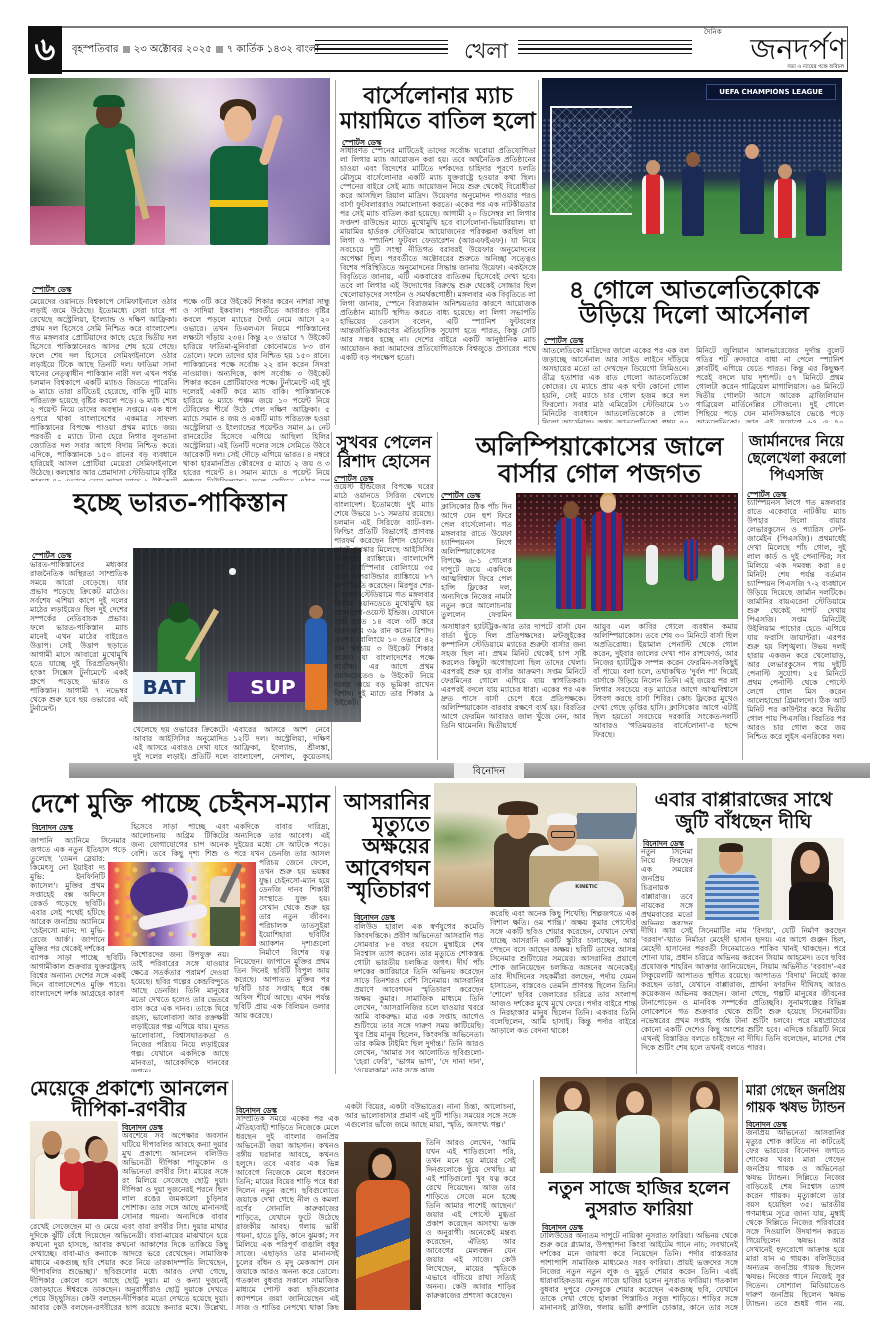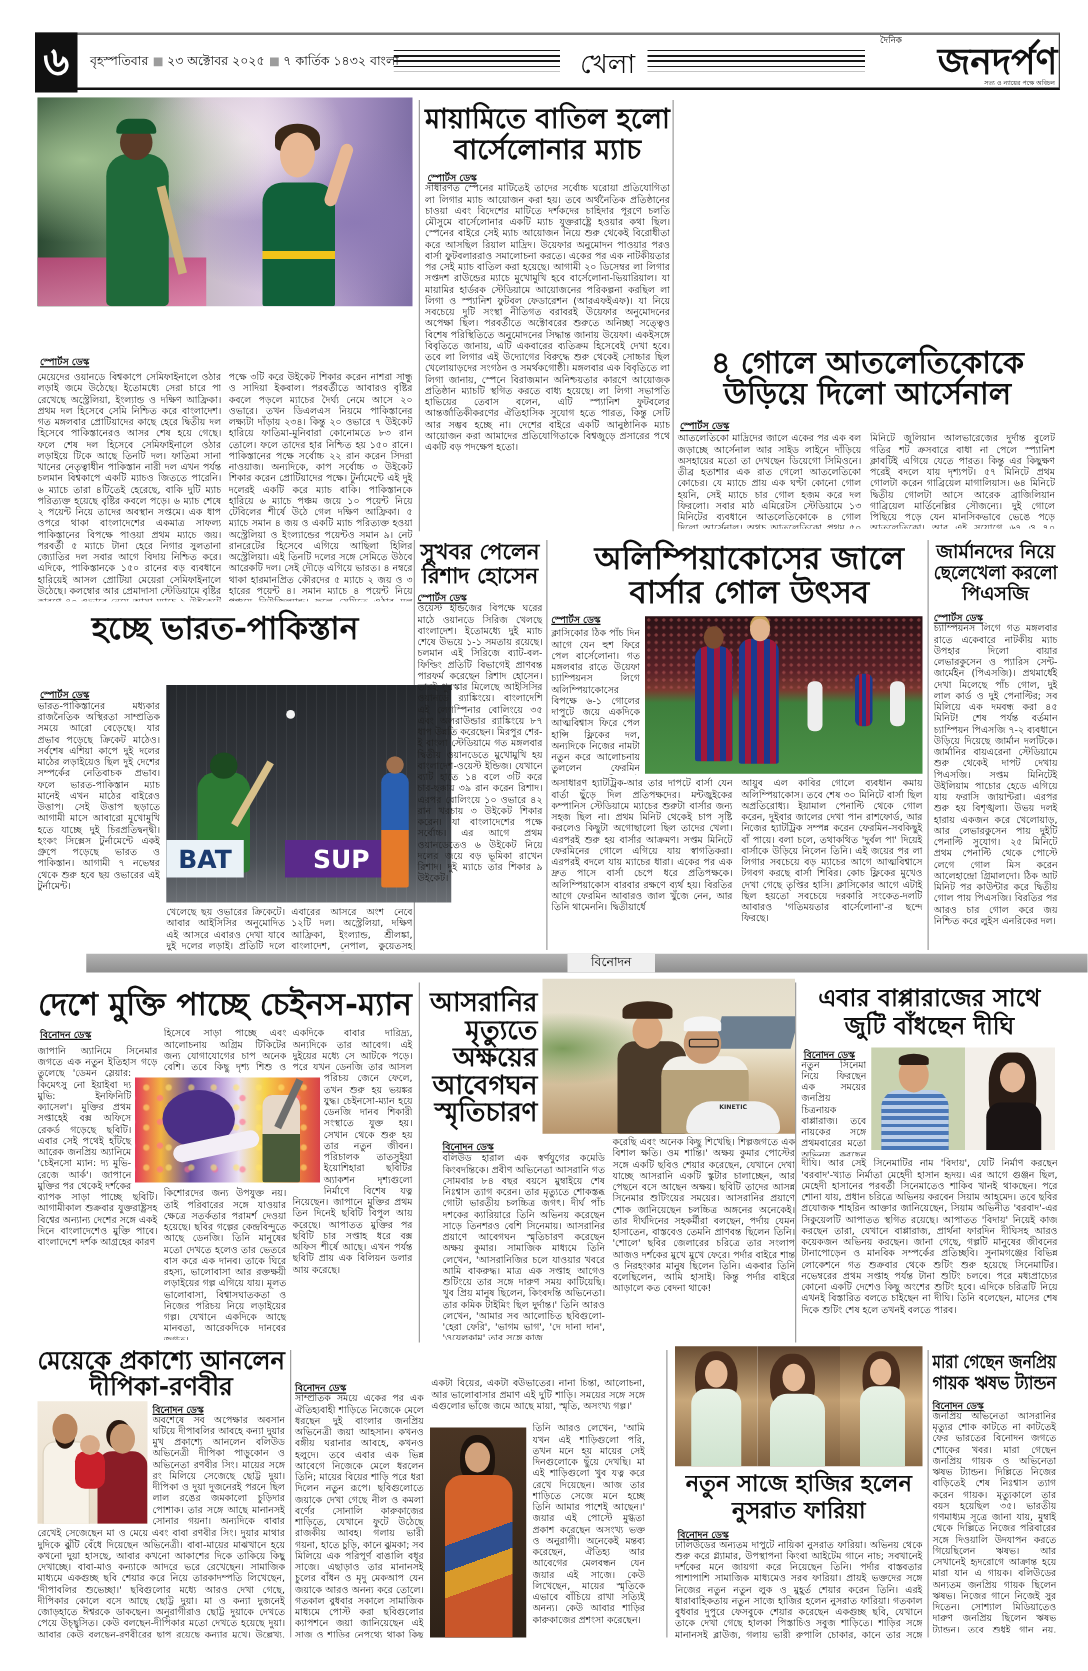--- a/index.html
+++ b/index.html
@@ -8,21 +8,21 @@
   .masthead{left:28px;top:26px;width:820px;height:46px;box-sizing:border-box;border-top:2px solid #7a7a7a;border-bottom:2px solid #111;border-right:1px solid #444;}
   .pg-box{left:0;top:-2px;width:34px;height:48px;background:#111;color:#fff;font-size:32px;line-height:46px;text-align:center;font-weight:bold;}
   .dateline{left:44px;top:13px;font-size:10px;white-space:nowrap;color:#111;}
   .sq{display:inline-block;width:7px;height:7px;background:#9c9c9c;margin:0 4px;vertical-align:middle;}
   .rules{height:17px;background:repeating-linear-gradient(180deg,#1a1a1a 0 1.2px,transparent 1.2px 4.2px);}
   .rules-l{left:287px;top:12px;width:133px;}
   .rules-r{left:490px;top:12px;width:174px;}
   .sec-title{left:432px;top:7px;width:52px;font-size:21px;text-align:center;white-space:nowrap;}
   .logo{left:672px;top:-2px;width:146px;height:46px;}
   .logo-pre{position:absolute;left:4px;top:0;font-size:7px;}
-  .logo-main{position:absolute;left:0;top:8px;width:146px;font-size:29px;line-height:30px;font-weight:bold;white-space:nowrap;text-align:right;}
+  .logo-main{position:absolute;left:0;top:8px;width:146px;font-size:29px;line-height:30px;font-weight:normal;white-space:nowrap;text-align:right;}
   .logo-tag{position:absolute;right:2px;bottom:1px;font-size:5px;white-space:nowrap;}
 
   .hl{position:absolute;left:0;right:0;color:#111;font-weight:bold;}
   .hl-line{display:block;white-space:nowrap;text-align:center;overflow:visible;}
   .hl-line>span{display:inline-block;transform-origin:left center;}
   .hl-right .hl-line{text-align:right;}
   .by{position:absolute;font-size:7.5px;font-weight:bold;text-decoration:underline;white-space:nowrap;color:#111;}
   .txt{position:absolute;font-size:7.5px;line-height:9px;text-align:justify;overflow:hidden;color:#222;word-break:break-word;}
   .rule{position:absolute;width:0;border-left:1px solid #a0a0a0;}
   .photo{position:absolute;overflow:hidden;}
@@ -78,28 +78,42 @@
     <div class="sh round" style="left:194px;top:28px;width:28px;height:36px;background:#e8b894"></div>
     <div class="sh" style="left:236px;top:36px;width:10px;height:52px;background:#e8b894;border-radius:5px;transform:rotate(18deg)"></div>
   </div>
   <div class="by" style="left:2px;top:206px">স্পোর্টস ডেস্ক</div>
   <div class="txt" style="left:0;top:219px;width:147px;height:184px">মেয়েদের ওয়ানডে বিশ্বকাপে সেমিফাইনালে ওঠার লড়াই জমে উঠেছে। ইতোমধ্যে সেরা চারে পা রেখেছে অস্ট্রেলিয়া, ইংল্যান্ড ও দক্ষিণ আফ্রিকা। প্রথম দল হিসেবে সেমি নিশ্চিত করে বাংলাদেশ। গত মঙ্গলবার প্রোটিয়াদের কাছে হেরে দ্বিতীয় দল হিসেবে পাকিস্তানেরও আসর শেষ হয়ে গেছে। ফলে শেষ দল হিসেবে সেমিফাইনালে ওঠার লড়াইয়ে টিকে আছে তিনটি দল। ফাতিমা সানা খানের নেতৃত্বাধীন পাকিস্তান নারী দল এখন পর্যন্ত চলমান বিশ্বকাপে একটি ম্যাচও জিততে পারেনি। ৬ ম্যাচে তারা ৪টিতেই হেরেছে, বাকি দুটি ম্যাচ পরিত্যক্ত হয়েছে বৃষ্টির কবলে পড়ে। ৬ ম্যাচ শেষে ২ পয়েন্ট নিয়ে তাদের অবস্থান সপ্তমে। এক ধাপ ওপরে থাকা বাংলাদেশের একমাত্র সাফল্য পাকিস্তানের বিপক্ষে পাওয়া প্রথম ম্যাচে জয়। পরবর্তী ৫ ম্যাচে টানা হেরে নিগার সুলতানা জ্যোতির দল সবার আগে বিদায় নিশ্চিত করে। এদিকে, পাকিস্তানকে ১৫০ রানের বড় ব্যবধানে হারিয়েই আসল প্রোটিয়া মেয়েরা সেমিফাইনালে উঠেছে। কলম্বোর আর প্রেমাদাসা স্টেডিয়ামে বৃষ্টির কারণে ৪০ ওভারে নেমে আসা ম্যাচে ৯ উইকেটে ৩১২ রান তোলে লরা ভলভার্টের দল। পাকিস্তানের</div>
   <div class="txt" style="left:153px;top:219px;width:147px;height:184px">পক্ষে ৩টি করে উইকেট শিকার করেন নাশরা সান্ধু ও সাদিয়া ইকবাল। পরবর্তীতে আবারও বৃষ্টির কবলে পড়লে ম্যাচের দৈর্ঘ্য নেমে আসে ২০ ওভারে। তখন ডিএলএস নিয়মে পাকিস্তানের লক্ষ্যটা দাঁড়ায় ২৩৪। কিন্তু ২০ ওভারে ৭ উইকেট হারিয়ে ফাতিমা-মুনিবারা কোনোমতে ৮৩ রান তোলে। ফলে তাদের হার নিশ্চিত হয় ১৫০ রানে। পাকিস্তানের পক্ষে সর্বোচ্চ ২২ রান করেন সিদরা নাওয়াজ। অন্যদিকে, কাপ সর্বোচ্চ ৩ উইকেট শিকার করেন প্রোটিয়াদের পক্ষে। টুর্নামেন্টে এই দুই দলেরই একটি করে ম্যাচ বাকি। পাকিস্তানকে হারিয়ে ৬ ম্যাচে পঞ্চম জয়ে ১০ পয়েন্ট নিয়ে টেবিলের শীর্ষে উঠে গেল দক্ষিণ আফ্রিকা। ৫ ম্যাচে সমান ৪ জয় ও একটি ম্যাচ পরিত্যক্ত হওয়া অস্ট্রেলিয়া ও ইংল্যান্ডের পয়েন্টও সমান ৯। নেট রানরেটের হিসেবে এগিয়ে আছিলা হিলির অস্ট্রেলিয়া। এই তিনটি দলের সঙ্গে সেমিতে উঠবে আরেকটি দল। সেই দৌড়ে এগিয়ে ভারত। ৪ নম্বরে থাকা হারমানপ্রিত কৌরদের ৫ ম্যাচে ২ জয় ও ৩ হারের পয়েন্ট ৪। সমান ম্যাচে ৪ পয়েন্ট নিয়ে পঞ্চমে নিউজিল্যান্ড। ফলে সেমিতে ওঠার মূল লড়াইটা এই দুই দলের মধ্যে। এখনও দুই ম্যাচ বাকি আছে দুই দলেরই।</div>
 </div>
 
 <div class="a" style="left:340px;top:80px;width:196px;height:344px">
   <div class="hl" style="top:3px;font-size:22px;line-height:25px">
+    <div class="hl-line fit"><span>বার্সেলোনার ম্যাচ</span></div>
     <div class="hl-line fit"><span style="transform: scaleX(0.989);">মায়ামিতে বাতিল হলো</span></div>
-    <div class="hl-line fit"><span>বার্সেলোনার ম্যাচ</span></div>
   </div>
   <div class="by" style="left:2px;top:57px">স্পোর্টস ডেস্ক</div>
   <div class="txt" style="left:0;top:66px;width:196px;height:276px">সাধারণত স্পেনের মাটিতেই তাদের সর্বোচ্চ ঘরোয়া প্রতিযোগিতা লা লিগার ম্যাচ আয়োজন করা হয়। তবে অর্থনৈতিক প্রতিষ্ঠানের চাওয়া এবং বিদেশের মাটিতে দর্শকদের চাহিদার পূরণে চলতি মৌসুমে বার্সেলোনার একটি ম্যাচ যুক্তরাষ্ট্রে হওয়ার কথা ছিল। স্পেনের বাইরে সেই ম্যাচ আয়োজন নিয়ে শুরু থেকেই বিরোধীতা করে আসছিল রিয়াল মাদ্রিদ। উয়েফার অনুমোদন পাওয়ার পরও বার্সা ফুটবলাররাও সমালোচনা করতে। একের পর এক নাটকীয়তার পর সেই ম্যাচ বাতিল করা হয়েছে। আগামী ২০ ডিসেম্বর লা লিগার সপ্তদশ রাউন্ডের ম্যাচে মুখোমুখি হবে বার্সেলোনা-ভিয়ারিয়াল। যা মায়ামির হার্ডরক স্টেডিয়ামে আয়োজনের পরিকল্পনা করছিল লা লিগা ও স্প্যানিশ ফুটবল ফেডারেশন (আরএফইএফ)। যা নিয়ে সবচেয়ে দুটি সংস্থা নীতিগত বরাবরই উয়েফার অনুমোদনের অপেক্ষা ছিল। পরবর্তীতে অক্টোবরের শুরুতে অনিচ্ছা সত্ত্বেও বিশেষ পরিস্থিতিতে অনুমোদনের সিদ্ধান্ত জানায় উয়েফা। একইসঙ্গে বিবৃতিতে জানায়, এটি একবারের ব্যতিক্রম হিসেবেই দেখা হবে। তবে লা লিগার এই উদ্যোগের বিরুদ্ধে শুরু থেকেই সোচ্চার ছিল খেলোয়াড়দের সংগঠন ও সমর্থকগোষ্ঠী। মঙ্গলবার এক বিবৃতিতে লা লিগা জানায়, স্পেনে বিরাজমান অনিশ্চয়তার কারণে আয়োজক প্রতিষ্ঠান ম্যাচটি স্থগিত করতে বাধ্য হয়েছে। লা লিগা সভাপতি হাভিয়ের তেবাস বলেন, এটি স্প্যানিশ ফুটবলের আন্তর্জাতিকীকরণের ঐতিহাসিক সুযোগ হতে পারত, কিন্তু সেটি আর সম্ভব হচ্ছে না। দেশের বাইরে একটি আনুষ্ঠানিক ম্যাচ আয়োজন করা আমাদের প্রতিযোগিতাকে বিশ্বজুড়ে প্রসারের পথে একটি বড় পদক্ষেপ হতো।</div>
 </div>
 
 <div class="a" style="left:542px;top:78px;width:304px;height:346px">
+  <div class="photo" style="left:0;top:0;width:300px;height:193px;background:linear-gradient(180deg,#0c1630 0%,#1a2a4e 38%,#24344c 52%,#3d8540 60%,#4c9a48 100%);">
+    <div class="sh" style="left:0;top:40px;width:300px;height:55px;background-image:radial-gradient(#55688f 1px,transparent 1.6px);background-size:5px 5px;opacity:.7"></div>
+    <div class="sh" style="right:6px;top:6px;width:128px;height:14px;background:#0a1330;border:1px solid #3a4f8a;color:#fff;font-size:7px;line-height:14px;text-align:center;font-weight:bold;white-space:nowrap">UEFA CHAMPIONS LEAGUE</div>
+    <div class="sh" style="left:8px;top:28px;width:80px;height:105px;border:2px solid #f4f4f4;border-right:none;background:repeating-linear-gradient(45deg,rgba(255,255,255,.18) 0 1px,transparent 1px 6px),repeating-linear-gradient(-45deg,rgba(255,255,255,.18) 0 1px,transparent 1px 6px)"></div>
+    <div class="sh" style="left:100px;top:96px;width:22px;height:60px;background:linear-gradient(90deg,#f2f2f2 0 20%,#d8292f 20% 80%,#f2f2f2 80%);border-radius:8px 8px 2px 2px"></div>
+    <div class="sh round" style="left:104px;top:82px;width:14px;height:15px;background:#c79572"></div>
+    <div class="sh" style="left:140px;top:88px;width:22px;height:70px;background:#1b2a55;border-radius:8px 8px 2px 2px"></div>
+    <div class="sh round" style="left:144px;top:74px;width:14px;height:15px;background:#8a5a3c"></div>
+    <div class="sh" style="left:198px;top:80px;width:24px;height:76px;background:#1b2a55;border-radius:8px 8px 2px 2px"></div>
+    <div class="sh round" style="left:203px;top:66px;width:14px;height:15px;background:#d6a07c"></div>
+    <div class="sh" style="left:232px;top:100px;width:22px;height:60px;background:linear-gradient(90deg,#f2f2f2 0 20%,#d8292f 20% 80%,#f2f2f2 80%);border-radius:8px 8px 2px 2px"></div>
+    <div class="sh round" style="left:236px;top:86px;width:14px;height:15px;background:#c79572"></div>
+    <div class="sh" style="left:264px;top:92px;width:20px;height:66px;background:#1b2a55;border-radius:8px 8px 2px 2px"></div>
+  </div>
   <div class="hl" style="top:200px;font-size:24px;line-height:25px">
     <div class="hl-line fit"><span>৪ গোলে আতলেতিকোকে</span></div>
     <div class="hl-line fit"><span>উড়িয়ে দিলো আর্সেনাল</span></div>
   </div>
   <div class="by" style="left:2px;top:257px">স্পোর্টস ডেস্ক</div>
   <div class="txt" style="left:0;top:268px;width:147px;height:77px">আতলেতিকো মাদ্রিদের জালে একের পর এক বল জড়াচ্ছে আর্সেনাল আর সাইড লাইনে দাঁড়িয়ে অসহায়ের মতো তা দেখছেন ডিয়েগো সিমিওনে। তীব্র হতাশার এক রাত গেলো আতলেতিকো কোচের। যে ম্যাচে প্রায় এক ঘণ্টা কোনো গোল হয়নি, সেই ম্যাচে চার গোল হজম করে দল ফিরলো। সবার মাঠ এমিরেটস স্টেডিয়ামে ১৩ মিনিটের ব্যবধানে আতলেতিকোকে ৪ গোল দিলো আর্সেনাল। অথচ আতলেতিকো প্রথম ৫০ মিনিট আর্সেনালের সঙ্গে দারুণ লড়াই করেছে। এমনকি ৪৮</div>
   <div class="txt" style="left:154px;top:268px;width:148px;height:77px">মিনিটে জুলিয়ান আলভারেজের দুর্দান্ত বুলেট গতির শট ক্রসবারে বাধা না পেলে স্প্যানিশ ক্লাবটিই এগিয়ে যেতে পারত। কিন্তু এর কিছুক্ষণ পরেই বদলে যায় দৃশ্যপট। ৫৭ মিনিটে প্রথম গোলটা করেন গাব্রিয়েল মাগালিয়াস। ৬৪ মিনিটে দ্বিতীয় গোলটা আসে আরেক ব্রাজিলিয়ান গাব্রিয়েল মার্তিনেল্লির সৌজন্যে। দুই গোলে পিছিয়ে পড়ে যেন মানসিকভাবে ভেঙে পড়ে আতলেতিকো। আর এই সুযোগে ৬৭ ও ৭০ মিনিটে জোড়া গোল করেন আর্সেনালের সুইডিশ স্ট্রাইকার ভিক্তর ইয়োকেরেস। শেষ পর্যন্ত ৪-০ গোলের দাপুটে জয় নিয়ে মাঠ ছাড়ে গানাররা।</div>
 </div>
 
 <div class="a" style="left:30px;top:488px;width:300px;height:274px">
@@ -127,21 +141,21 @@
     <div class="hl-line fit"><span>সুখবর পেলেন</span></div>
     <div class="hl-line fit"><span>রিশাদ হোসেন</span></div>
   </div>
   <div class="by" style="left:0;top:41px">স্পোর্টস ডেস্ক</div>
   <div class="txt" style="left:0;top:50px;width:100px;height:278px">ওয়েস্ট ইন্ডিজের বিপক্ষে ঘরের মাঠে ওয়ানডে সিরিজ খেলছে বাংলাদেশ। ইতোমধ্যে দুই ম্যাচ শেষে উভয়ে ১-১ সমতায় রয়েছে। চলমান এই সিরিজে ব্যাট-বল-ফিল্ডিং প্রতিটি বিভাগেই প্রাণবন্ত পারফর্ম করেছেন রিশাদ হোসেন। তারই পুরস্কার মিলেছে আইসিসির ওয়ানডে র‍্যাঙ্কিংয়ে। বাংলাদেশি এই লেগস্পিনার বোলিংয়ে ৩৫ এবং অলরাউন্ডার র‍্যাঙ্কিংয়ে ৮৭ ধাপ উন্নতি করেছেন। মিরপুর শের-ই বাংলা স্টেডিয়ামে গত মঙ্গলবার দ্বিতীয় ওয়ানডেতে মুখোমুখি হয় বাংলাদেশ-ওয়েস্ট ইন্ডিজ। যেখানে ব্যাট হাতে ১৪ বলে ৩টি করে চার-ছক্কায় ৩৯ রান করেন রিশাদ। এরপর বোলিংয়ে ১০ ওভারে ৪২ রান খরচায় ৩ উইকেট শিকার করেন। যা বাংলাদেশের পক্ষে সর্বোচ্চ। এর আগে প্রথম ওয়ানডেতেও ৬ উইকেট নিয়ে দলের জয়ে বড় ভূমিকা রাখেন রিশাদ। দুই ম্যাচে তার শিকার ৯ উইকেট।</div>
 </div>
 
 <div class="a" style="left:441px;top:432px;width:297px;height:330px">
   <div class="hl" style="top:1px;left:20px;font-size:25px;line-height:27px">
     <div class="hl-line fit"><span>অলিম্পিয়াকোসের জালে</span></div>
-    <div class="hl-line fit"><span>বার্সার গোল উৎসব</span></div>
+    <div class="hl-line fit"><span>বার্সার গোল পজগত</span></div>
   </div>
   <div class="by" style="left:0;top:58px">স্পোর্টস ডেস্ক</div>
   <div class="txt" style="left:0;top:70px;width:71px;height:118px">ক্লাসিকোর ঠিক পাঁচ দিন আগে যেন হুশ ফিরে পেল বার্সেলোনা। গত মঙ্গলবার রাতে উয়েফা চ্যাম্পিয়নস লিগে অলিম্পিয়াকোসের বিপক্ষে ৬-১ গোলের দাপুটে জয়ে একদিকে আত্মবিশ্বাস ফিরে পেল হান্সি ফ্লিকের দল, অন্যদিকে নিজের নামটা নতুন করে আলোচনায় তুললেন ফেরমিন লোপেজ। স্প্যানিশ এই তরুণ মিডফিল্ডার করলেন</div>
   <div class="photo" style="left:75px;top:61px;width:222px;height:126px;background:linear-gradient(180deg,#2b1216 0%,#5a2228 35%,#7a3a30 47%,#3e7f3c 55%,#4a9046 100%);">
     <div class="sh" style="left:0;top:0;width:222px;height:58px;background-image:radial-gradient(#b45454 1px,transparent 1.6px);background-size:6px 6px;opacity:.6"></div>
     <div class="sh" style="left:40px;top:24px;width:30px;height:92px;background:repeating-linear-gradient(90deg,#1b3a8f 0 5px,#a0173a 5px 10px);border-radius:10px 10px 2px 2px"></div>
     <div class="sh round" style="left:47px;top:8px;width:16px;height:18px;background:#7a4c30"></div>
     <div class="sh" style="left:75px;top:18px;width:32px;height:100px;background:repeating-linear-gradient(90deg,#1b3a8f 0 5px,#a0173a 5px 10px);border-radius:10px 10px 2px 2px"></div>
     <div class="sh round" style="left:84px;top:2px;width:16px;height:18px;background:#e2b48e;box-shadow:0 -3px 0 #c9a35a"></div>
     <div class="sh" style="left:130px;top:52px;width:12px;height:40px;background:#eeeeee;border-radius:5px"></div>

